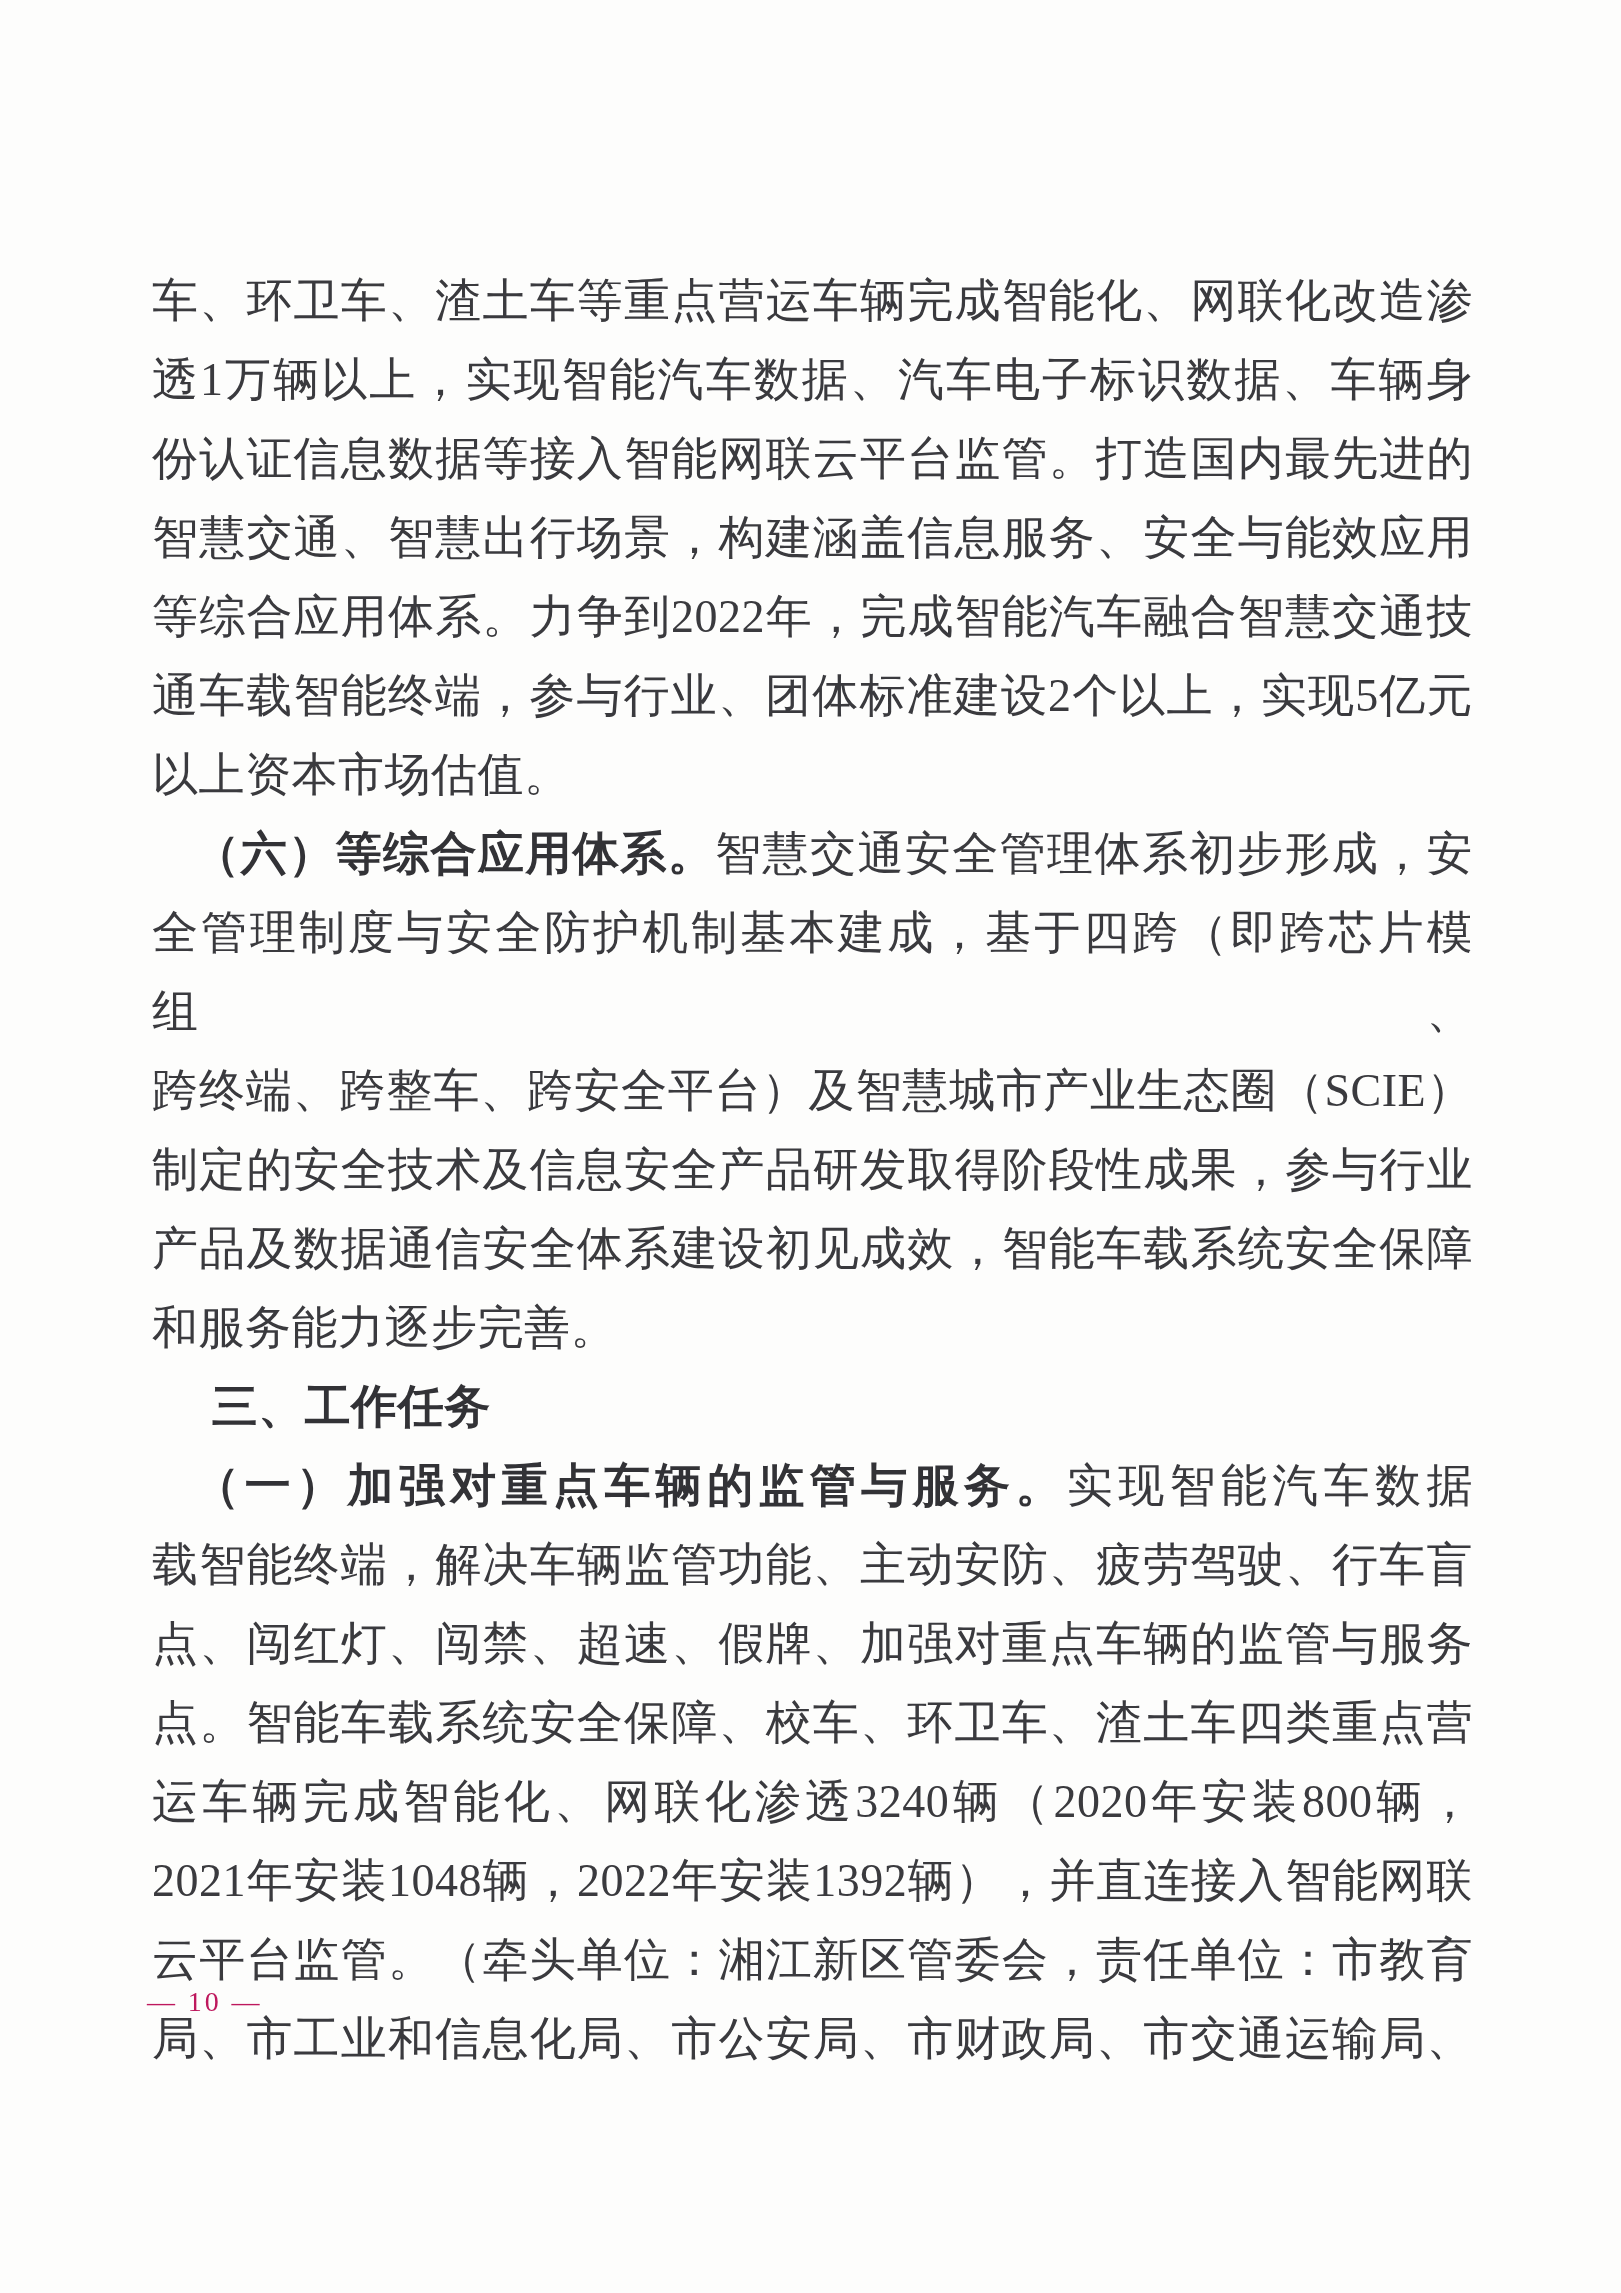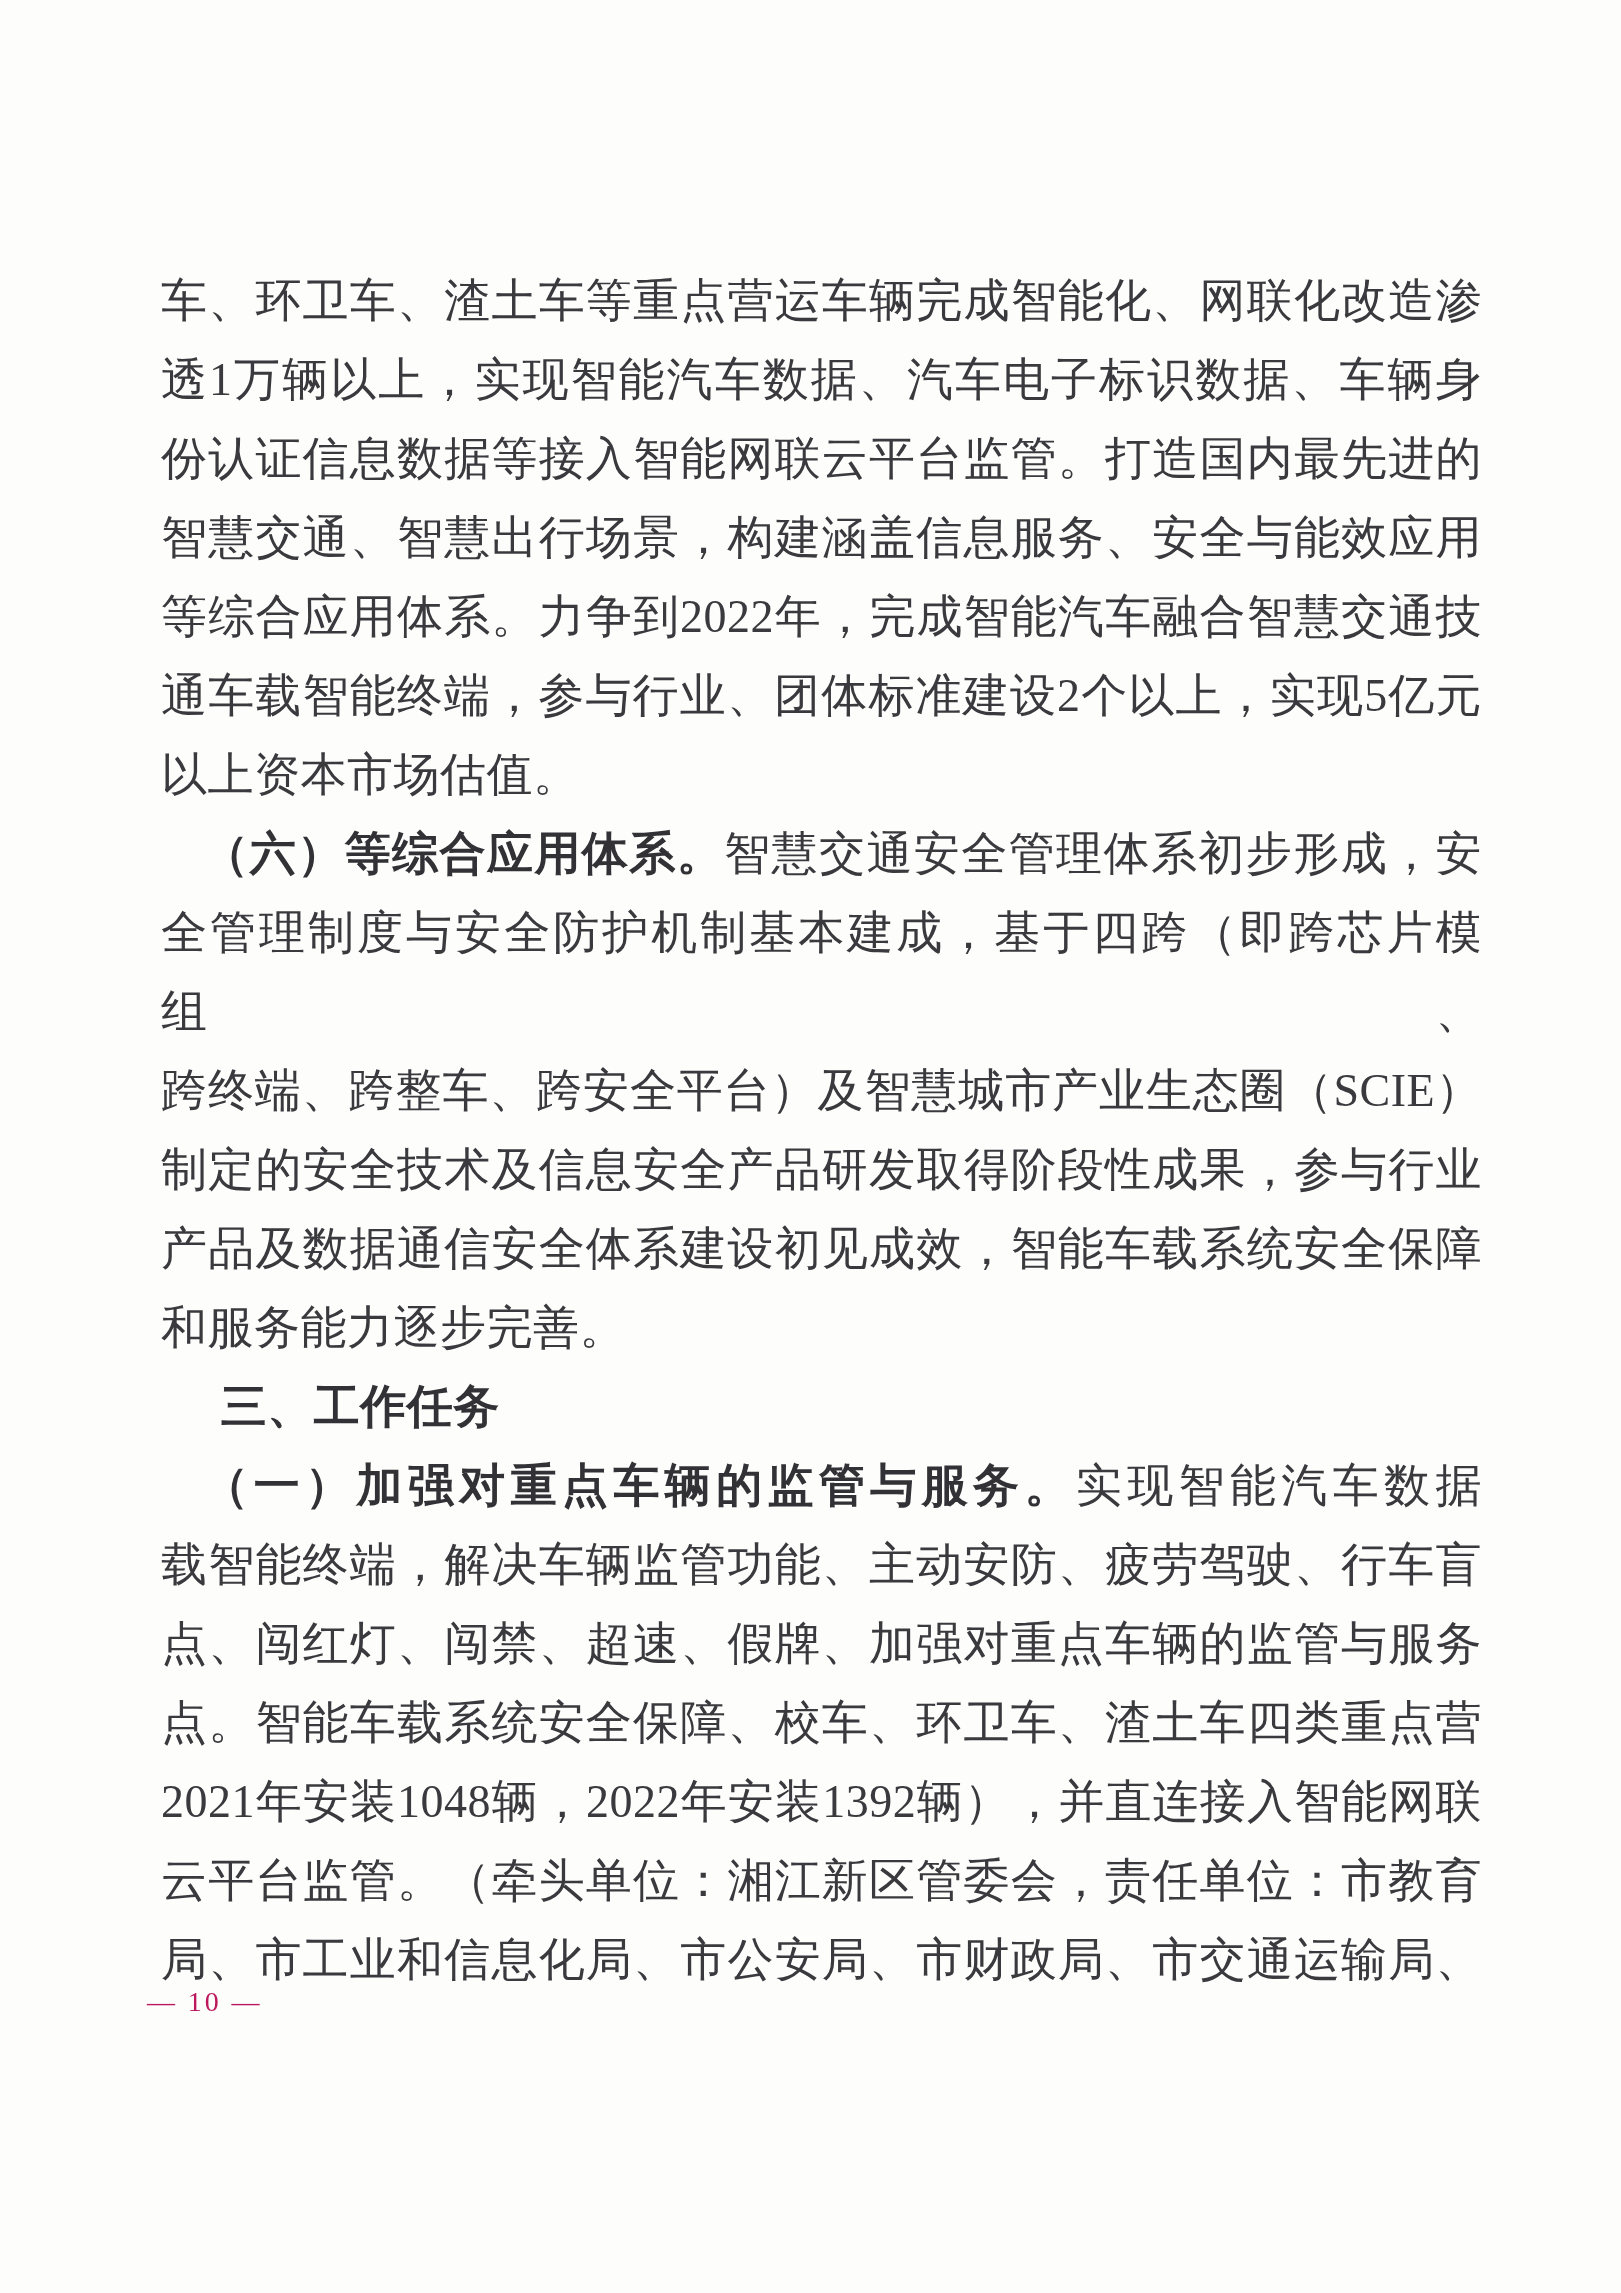--- a/index.html
+++ b/index.html
@@ -12,21 +12,21 @@
     position: relative;
     overflow: hidden;
   }
   .page {
     position: absolute;
     inset: 0;
     background: #fdfdfc;
   }
   .textblock {
     position: absolute;
-    left: 161px;
+    left: 152px;
     top: 261px;
     width: 1321px;
     font-size: 46px;
     line-height: 79px;
     letter-spacing: 0.5px;
   }
   .line {
     text-align: justify;
     white-space: normal;
   }
@@ -61,19 +61,20 @@
     <div class="line fill">全管理制度与安全防护机制基本建成，基于四跨（即跨芯片模组、</div>
     <div class="line fill">跨终端、跨整车、跨安全平台）及智慧城市产业生态圈（SCIE）</div>
     <div class="line fill">制定的安全技术及信息安全产品研发取得阶段性成果，参与行业</div>
     <div class="line fill">产品及数据通信安全体系建设初见成效，智能车载系统安全保障</div>
     <div class="line">和服务能力逐步完善。</div>
     <div class="line indent bold">三、工作任务</div>
     <div class="line fill indent-paren"><span class="bold">（一）加强对重点车辆的监管与服务。</span><span>实现智能汽车数据</span></div>
     <div class="line fill">载智能终端，解决车辆监管功能、主动安防、疲劳驾驶、行车盲</div>
     <div class="line fill">点、闯红灯、闯禁、超速、假牌、加强对重点车辆的监管与服务</div>
     <div class="line fill">点。智能车载系统安全保障、校车、环卫车、渣土车四类重点营</div>
+    <div class="line fill">运车辆完成智能化、网联化渗透3240辆（2020年安装800辆，</div>
     <div class="line fill">2021年安装1048辆，2022年安装1392辆），并直连接入智能网联</div>
     <div class="line fill">云平台监管。（牵头单位：湘江新区管委会，责任单位：市教育</div>
     <div class="line fill">局、市工业和信息化局、市公安局、市财政局、市交通运输局、</div>
   </div>
   <div class="page-number">— 10 —</div>
 </div>
 
 
 </body></html>

